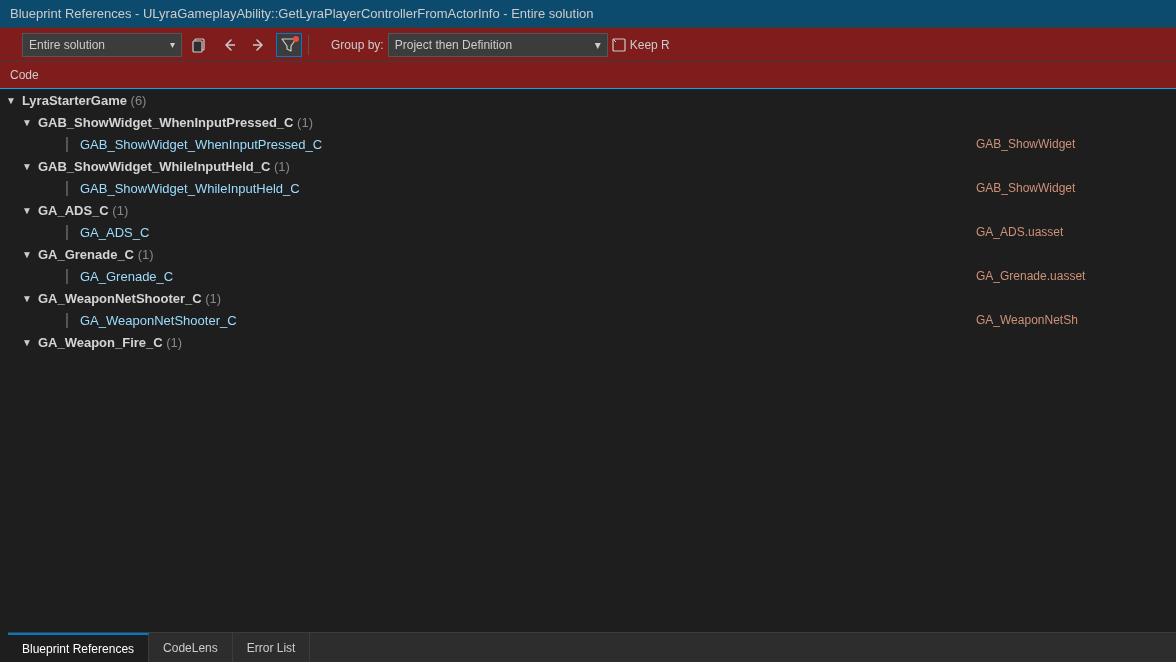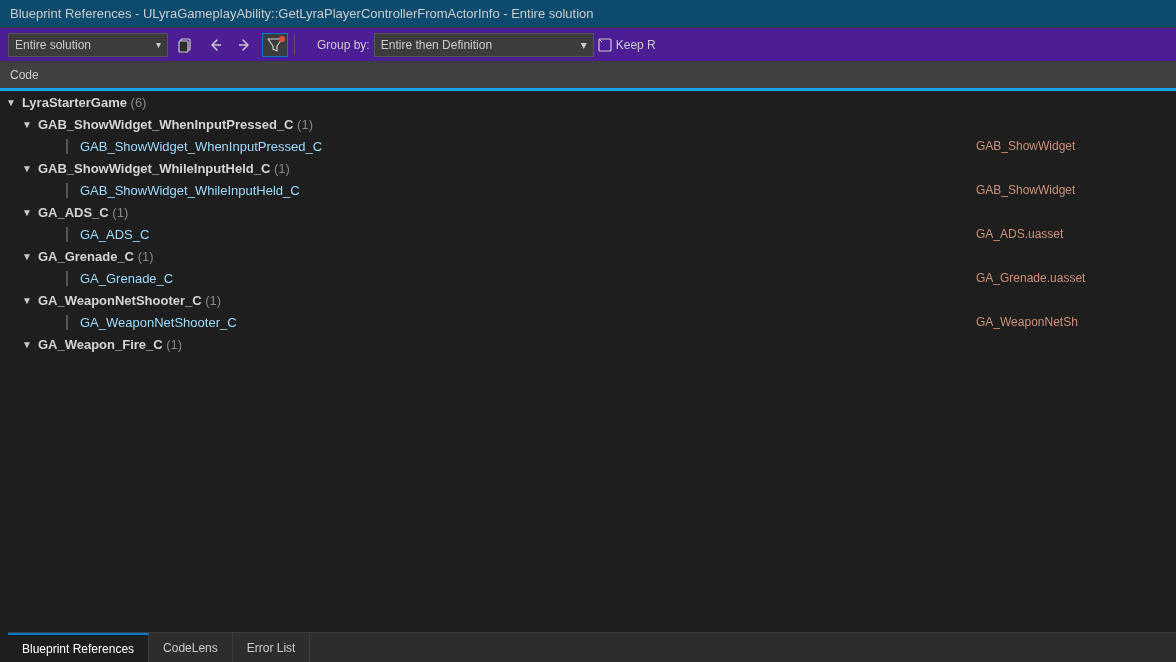--- a/index.html
+++ b/index.html
@@ -26,22 +26,22 @@
       font-size: 13px;
       white-space: nowrap;
       overflow: hidden;
       border-bottom: 1px solid #3c3c3c;
     }
 
     
     .toolbar {
       display: flex;
       align-items: center;
-      background: #4c1d95;
-      padding: 4px 8px;
+      background: #7f1d1d;
+      padding: 4px 22px;
       gap: 4px;
       border-bottom: 1px solid #3c3c3c;
       height: 34px;
     }
 
     .toolbar-dropdown {
       background: #3c3c3c;
       color: #cccccc;
       border: 1px solid #555;
       padding: 2px 6px;
@@ -112,22 +112,22 @@
       display: flex;
       align-items: center;
       gap: 4px;
       color: #cccccc;
       font-size: 12px;
     }
 
     
     .column-headers {
       display: flex;
-      background: #404040;
-      border-bottom: 3px solid #0ea5e9;
+      background: #7f1d1d;
+      border-bottom: 1px solid #0ea5e9;
       padding: 4px 0;
     }
 
     .col-code {
       flex: 1;
       padding: 2px 10px;
       color: #cccccc;
       font-size: 12px;
     }
 
@@ -301,21 +301,21 @@
       <polygon points="1,2 15,2 10,9 10,14 6,12 6,9" fill="none" stroke="#cccccc" stroke-width="1.2" stroke-linejoin="round"></polygon>
     </svg>
     <span class="filter-dot"></span>
   </button>
 
   <div class="toolbar-separator"></div>
 
   <span class="group-by-label">Group by:</span>
 
   <div class="group-by-dropdown">
-    <span>Entire then Definition</span>
+    <span>Project then Definition</span>
     <span class="chevron">▾</span>
   </div>
 
   <div class="keep-results">
     <svg width="14" height="14" viewBox="0 0 14 14" fill="none">
       <rect x="1" y="1" width="12" height="12" rx="1" stroke="#cccccc" stroke-width="1.2"></rect>
       <line x1="1" y1="1" x2="4" y2="4" stroke="#cccccc" stroke-width="1"></line>
     </svg>
     <span>Keep R</span>
   </div>

